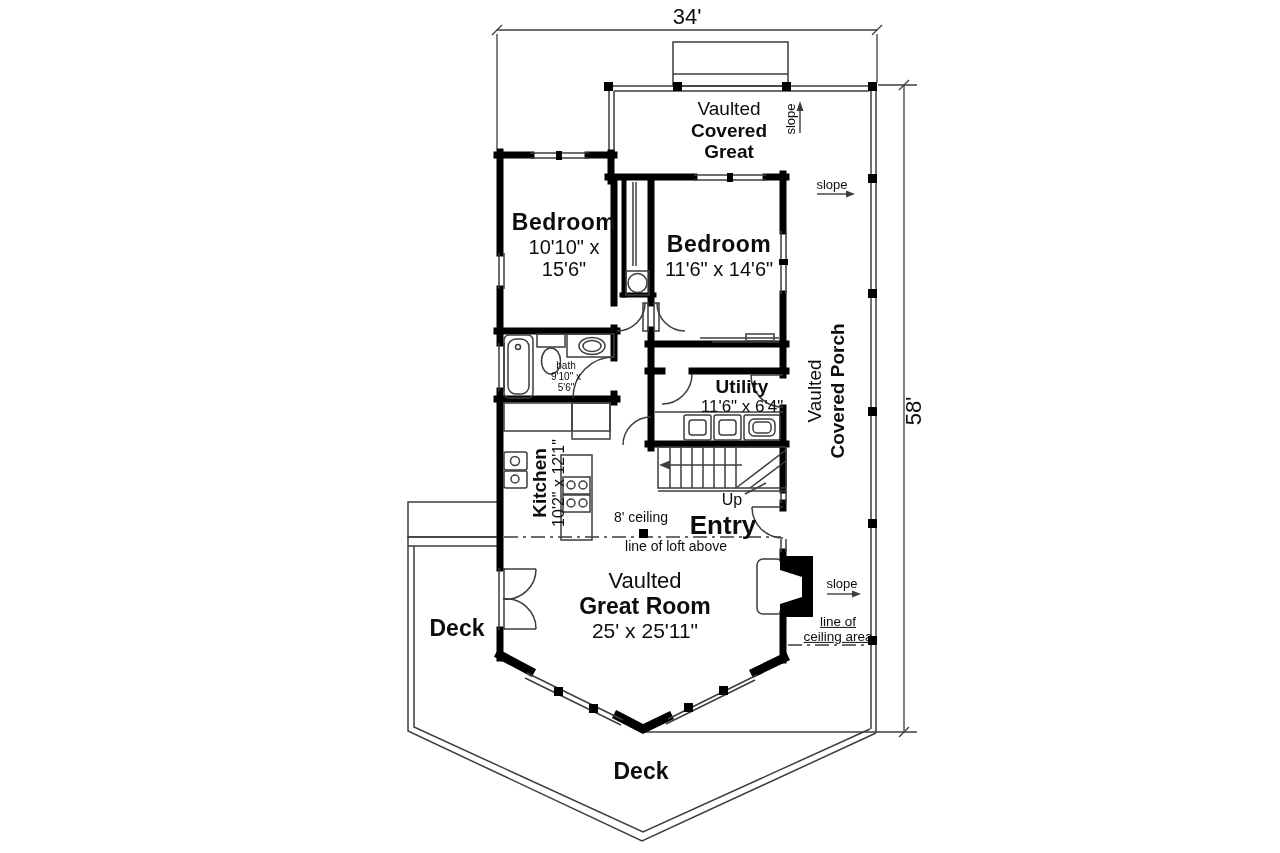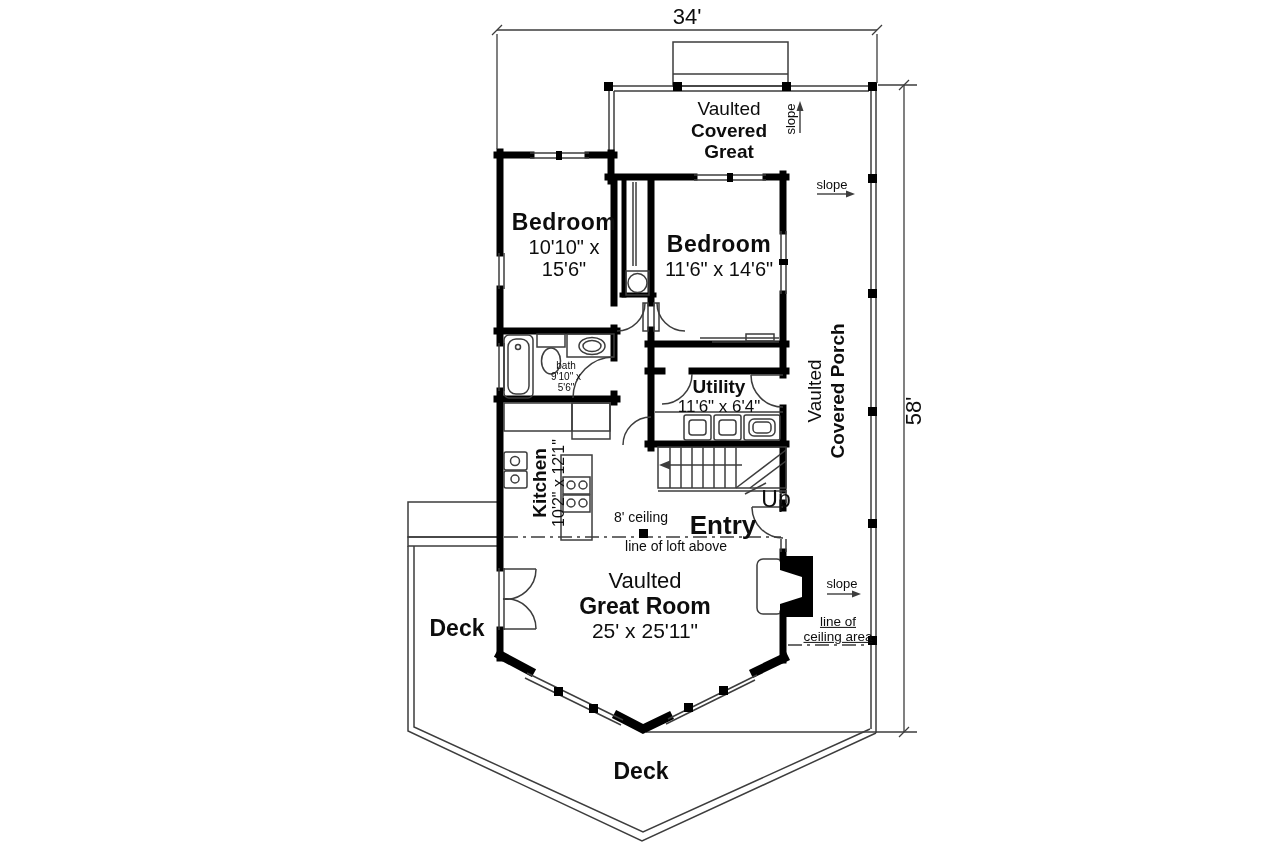--- a/index.html
+++ b/index.html
@@ -284,38 +284,38 @@
   <div class="room-title">Bedroom</div>
   <div class="room-dims">11'6" x 14'6"</div>
 </div>
 
 <div class="lbl" style="left:566px;top:377px;font-size:10px;">
   <div>bath</div>
   <div>9'10" x</div>
   <div>5'6"</div>
 </div>
 
-<div class="lbl" style="left:719px;top:396px;">
+<div class="lbl" style="left:742px;top:396px;">
   <div class="b" style="font-size:19px;">Utility</div>
   <div style="font-size:17px;">11'6" x 6'4"</div>
 </div>
 
 <div class="lbl rot" style="left:549px;top:483px;">
   <div class="b" style="font-size:19px;">Kitchen</div>
   <div style="font-size:16px;">10'2" x 12'1"</div>
 </div>
 
 <div class="lbl" style="left:645px;top:606px;">
   <div style="font-size:22px;">Vaulted</div>
   <div class="b" style="font-size:23px;">Great Room</div>
   <div style="font-size:21px;">25' x 25'11"</div>
 </div>
 
 <div class="lbl b" style="left:723px;top:526px;font-size:26px;">Entry</div>
-<div class="lbl" style="left:732px;top:500px;font-size:23px;margin-left:44px;">Up</div>
+<div class="lbl" style="left:732px;top:500px;font-size:16px;">Up</div>
 
 <div class="lbl b" style="left:457px;top:629px;font-size:23px;">Deck</div>
 <div class="lbl b" style="left:641px;top:772px;font-size:23px;">Deck</div>
 
 <div class="lbl small" style="left:641px;top:518px;">8' ceiling</div>
 <div class="lbl small" style="left:676px;top:547px;">line of loft above</div>
 
 <div class="lbl" style="left:838px;top:629px;font-size:13.5px;text-decoration:underline;">
   <div>line of</div>
   <div>ceiling area</div>

